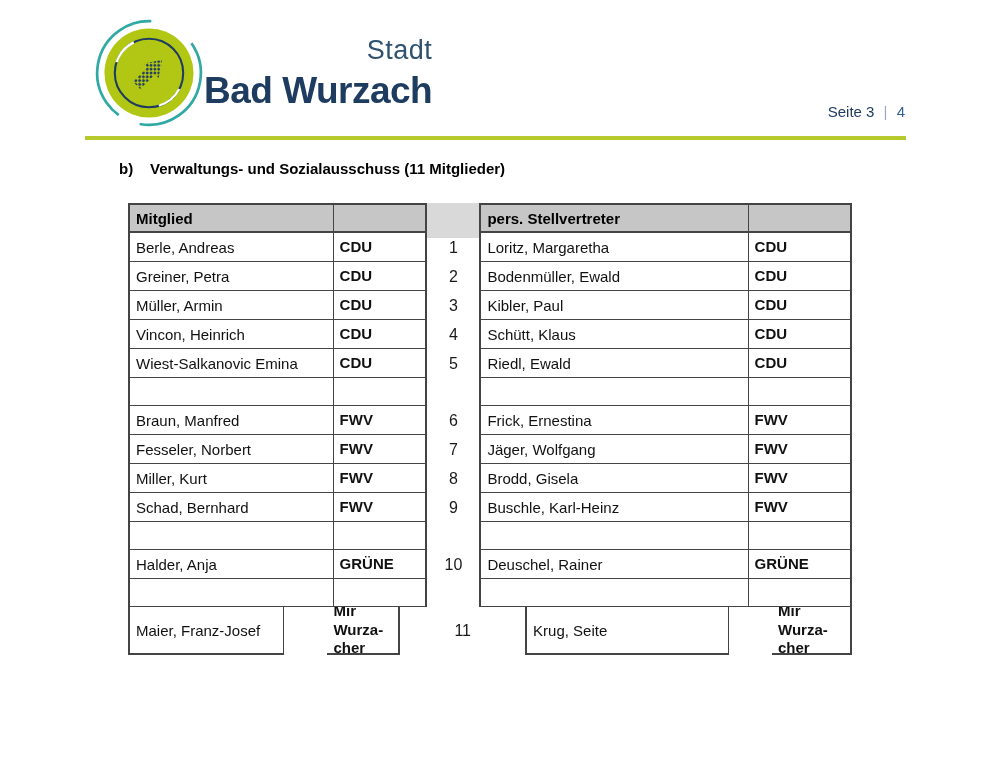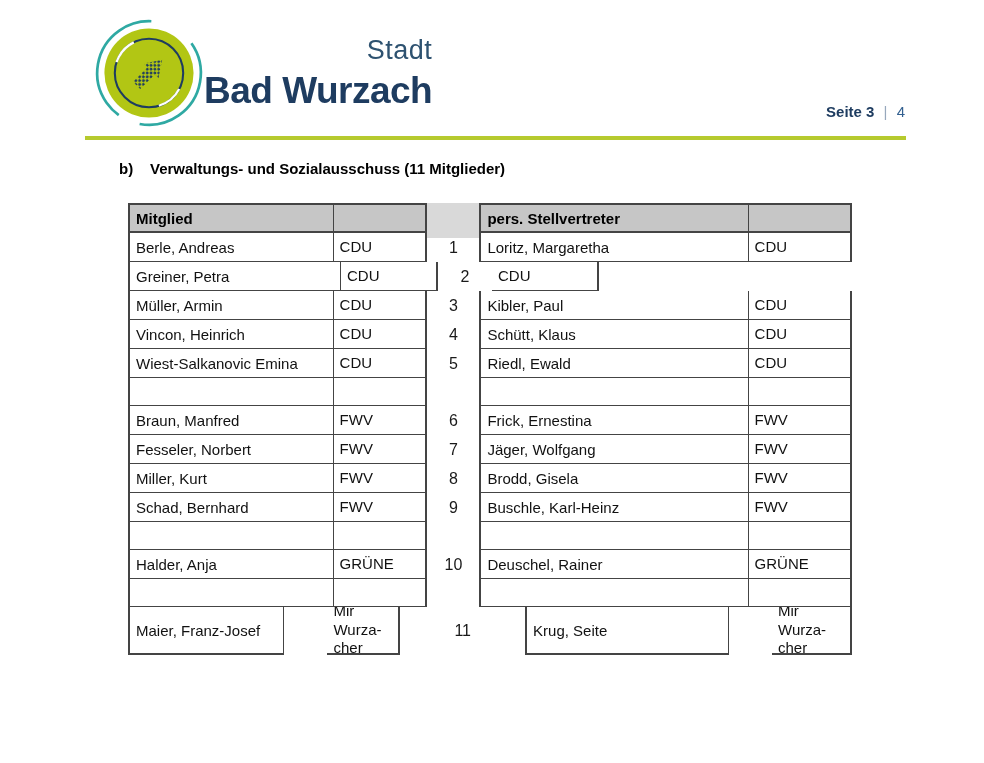--- a/index.html
+++ b/index.html
@@ -5,42 +5,42 @@
   html,body{margin:0;padding:0;}
   body{
     width:984px;height:763px;background:#ffffff;position:relative;overflow:hidden;
     font-family:"Liberation Sans", sans-serif;color:#111;
   }
   .logo-svg{position:absolute;left:92px;top:16px;width:114px;height:114px;}
   .wordmark{position:absolute;left:204px;top:37px;line-height:1;text-align:right;}
   .wm-stadt{font-size:27px;color:#2e5270;letter-spacing:0.5px;}
   .wm-city{font-size:37px;font-weight:bold;color:#1e3c60;letter-spacing:-0.5px;margin-top:8px;}
   .page-indicator{position:absolute;top:103px;right:79px;font-size:15px;color:#1e3c60;}
-  .pi-label{font-weight:bold;margin-top:13px;}
+  .pi-label{font-weight:normal;margin-top:13px;}
   .pi-sep{color:#97a8bc;margin:0 5px;}
   .pi-num{color:#336090;}
   .green-rule{position:absolute;left:85px;top:136px;width:821px;height:4px;background:#b6ca2e;}
   .section-heading{position:absolute;left:119px;top:160px;display:flex;font-size:15px;font-weight:bold;color:#000;}
   .sh-marker{width:31px;}
   .committee-table{position:absolute;left:128px;top:203px;width:724px;font-size:15px;}
   .trow{display:flex;}
   .trow.header{height:30px;}
   .trow.data{height:29px;}
   .trow.spacer{height:28px;}
   .trow.tall{height:48px;gap:43px;}
   .cell{box-sizing:border-box;display:flex;align-items:center;overflow:hidden;}
   .cell.side{padding:0 3px 0 6px;}
   .w-nl{width:213px;}
   .w-pl{width:97px;}
   .w-gap{width:54px;justify-content:center;padding:0;}
   .w-nr{width:279px;}
   .w-pr{width:107px;}
   .bl2{border-left:2px solid #444;}
   .br1{border-right:1px solid #444;}
-  .br2{border-right:2px solid #444;}
+  .br2{border-right:2px solid #444;font-weight:bold;}
   .bb1{border-bottom:1px solid #444;}
   .trow.header .cell.side{
     border-top:2px solid #444;border-bottom:2px solid #444;
     background:#c6c6c6;font-weight:bold;color:#000;
   }
   .trow.header .cell.gap{background:#d9d9d9;box-shadow:0 5px 0 0 #d9d9d9;}
   .trow.last .cell.side{border-bottom-width:2px;}
   .cell.party{white-space:pre-line;line-height:1.25;}
   .cell.gap{font-size:16px;color:#1a1a1a;}
 </style>
@@ -100,20 +100,21 @@
         <div class="cell side name w-nl bl2 br1 bb1">Berle, Andreas</div>
         <div class="cell side party w-pl br2 bb1">CDU</div>
         <div class="cell gap w-gap">1</div>
         <div class="cell side name w-nr bl2 br1 bb1">Loritz, Margaretha</div>
         <div class="cell side party w-pr br2 bb1">CDU</div>
       </div>
       <div class="trow data">
         <div class="cell side name w-nl bl2 br1 bb1">Greiner, Petra</div>
         <div class="cell side party w-pl br2 bb1">CDU</div>
         <div class="cell gap w-gap">2</div>
+        <div class="cell side name w-nr bl2 br1 bb1">Bodenmüller, Ewald</div>
         <div class="cell side party w-pr br2 bb1">CDU</div>
       </div>
       <div class="trow data">
         <div class="cell side name w-nl bl2 br1 bb1">Müller, Armin</div>
         <div class="cell side party w-pl br2 bb1">CDU</div>
         <div class="cell gap w-gap">3</div>
         <div class="cell side name w-nr bl2 br1 bb1">Kibler, Paul</div>
         <div class="cell side party w-pr br2 bb1">CDU</div>
       </div>
       <div class="trow data">

